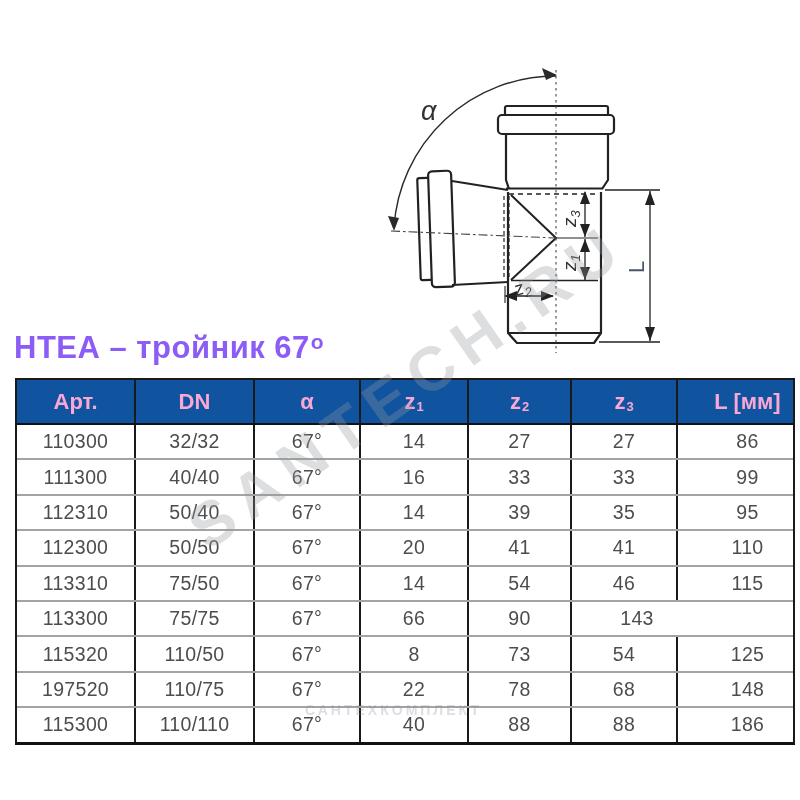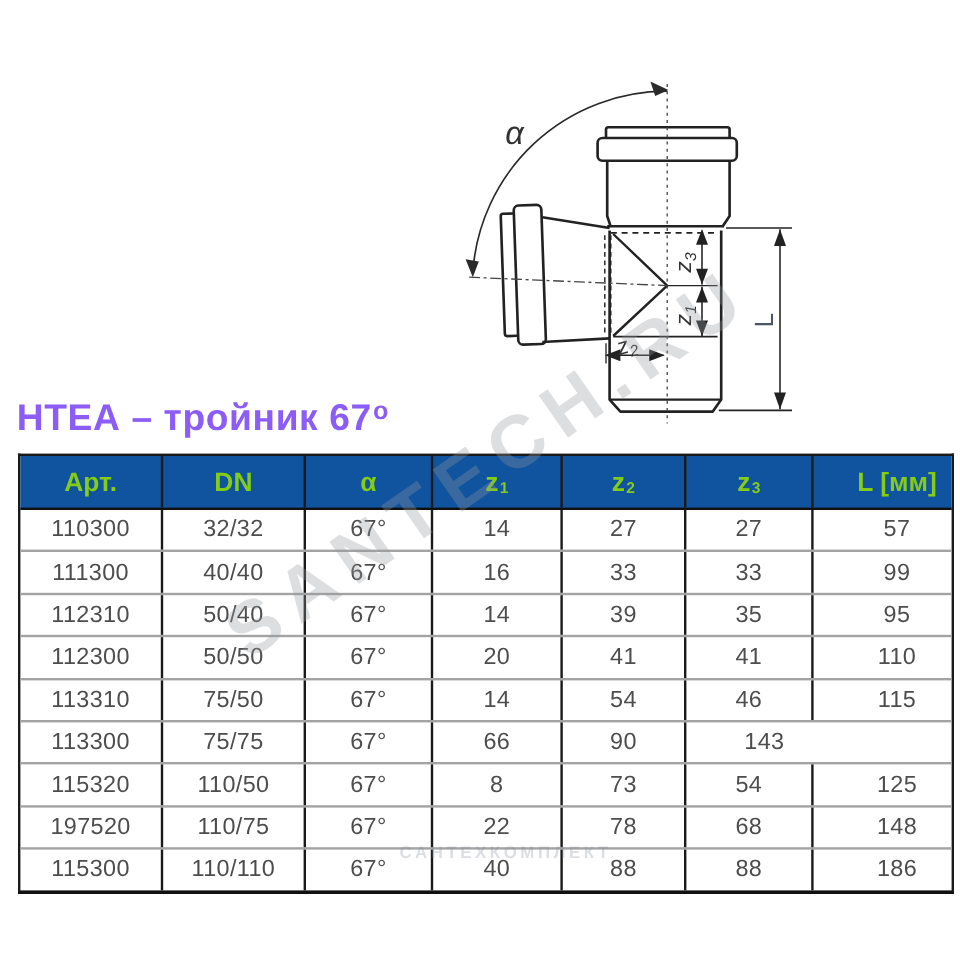--- a/index.html
+++ b/index.html
@@ -17,31 +17,31 @@
        border:2px solid #1a1a1a;border-bottom:3px solid #111;}
   .tr{display:grid;grid-template-columns:119px 119px 106px 108px 103px 106px 115px;
       height:33.4px;}
   .tr.head{height:43px;background:#10539f;}
   .th,.td{display:flex;align-items:center;justify-content:center;
           border-right:2px solid #1a1a1a;box-sizing:border-box;}
   .th:last-child,.td:last-child{border-right:none;padding-left:24px;}
   .tr{border-bottom:2px solid #a3a3a3;}
   .tr:last-child{border-bottom:none;}
   .tr.head{border-bottom:2px solid #111;}
-  .th{color:#84cc16;font-size:22px;font-weight:700;}
+  .th{color:#f9a8d4;font-size:22px;font-weight:700;}
   .th .sub{font-size:13px;margin-top:10px;margin-left:1px;font-weight:700;}
   .td{color:#4d4d4d;font-size:19.5px;font-weight:400;letter-spacing:0.3px;}
 
   
   .wm-diag{position:absolute;left:175px;top:505px;font-size:62px;font-weight:700;
            letter-spacing:11px;color:rgba(148,152,158,0.32);white-space:nowrap;
            transform:rotate(-35deg);transform-origin:0 0;z-index:6;pointer-events:none;}
   .wm-bottom{position:absolute;left:305px;top:702px;font-size:14px;font-weight:700;
              letter-spacing:3px;color:rgba(125,135,150,0.28);white-space:nowrap;
-             z-index:6;pointer-events:none;margin-left:28px;}
+             z-index:6;pointer-events:none;}
 
   .diagram{position:absolute;left:0;top:0;z-index:1;}
   .tbl{z-index:2;}
   .title{z-index:2;}
 </style>
 </head>
 <body>
 
 <div class="page">
 
@@ -163,21 +163,21 @@
         </div>
       </div>
     <div id="tbody">
         <div class="tr">
           <div class="td">110300</div>
           <div class="td">32/32</div>
           <div class="td">67°</div>
           <div class="td">14</div>
           <div class="td">27</div>
           <div class="td">27</div>
-          <div class="td">57</div>
+          <div class="td">86</div>
         </div>
         <div class="tr">
           <div class="td">111300</div>
           <div class="td">40/40</div>
           <div class="td">67°</div>
           <div class="td">16</div>
           <div class="td">33</div>
           <div class="td">33</div>
           <div class="td">99</div>
         </div>

